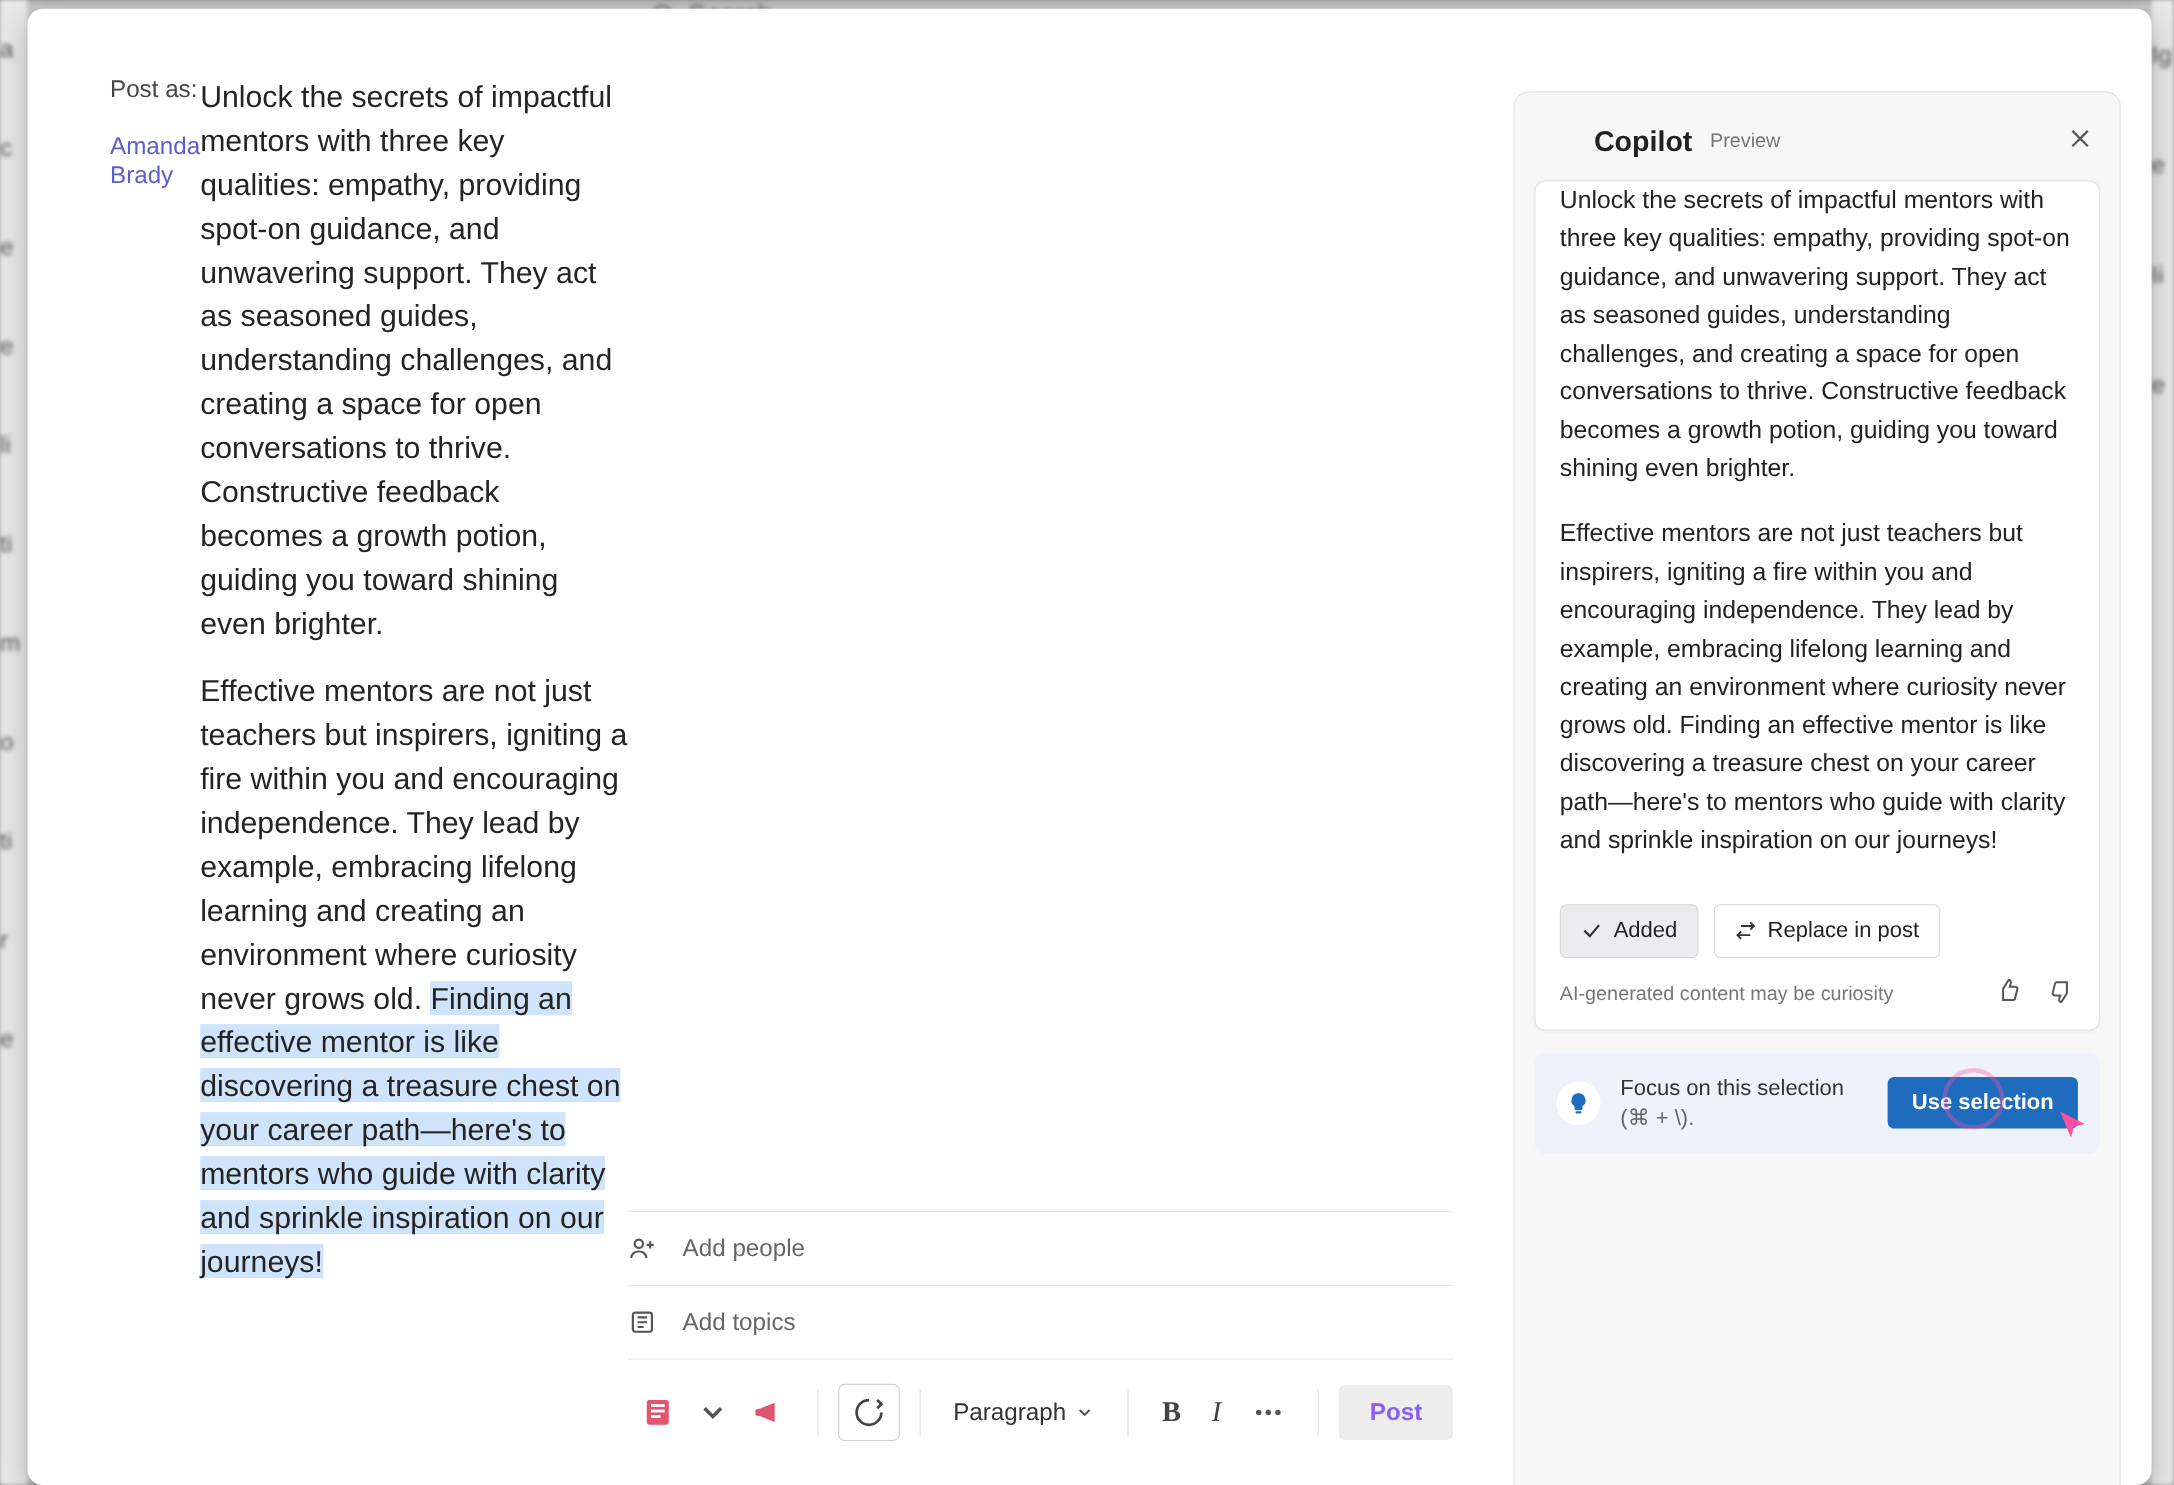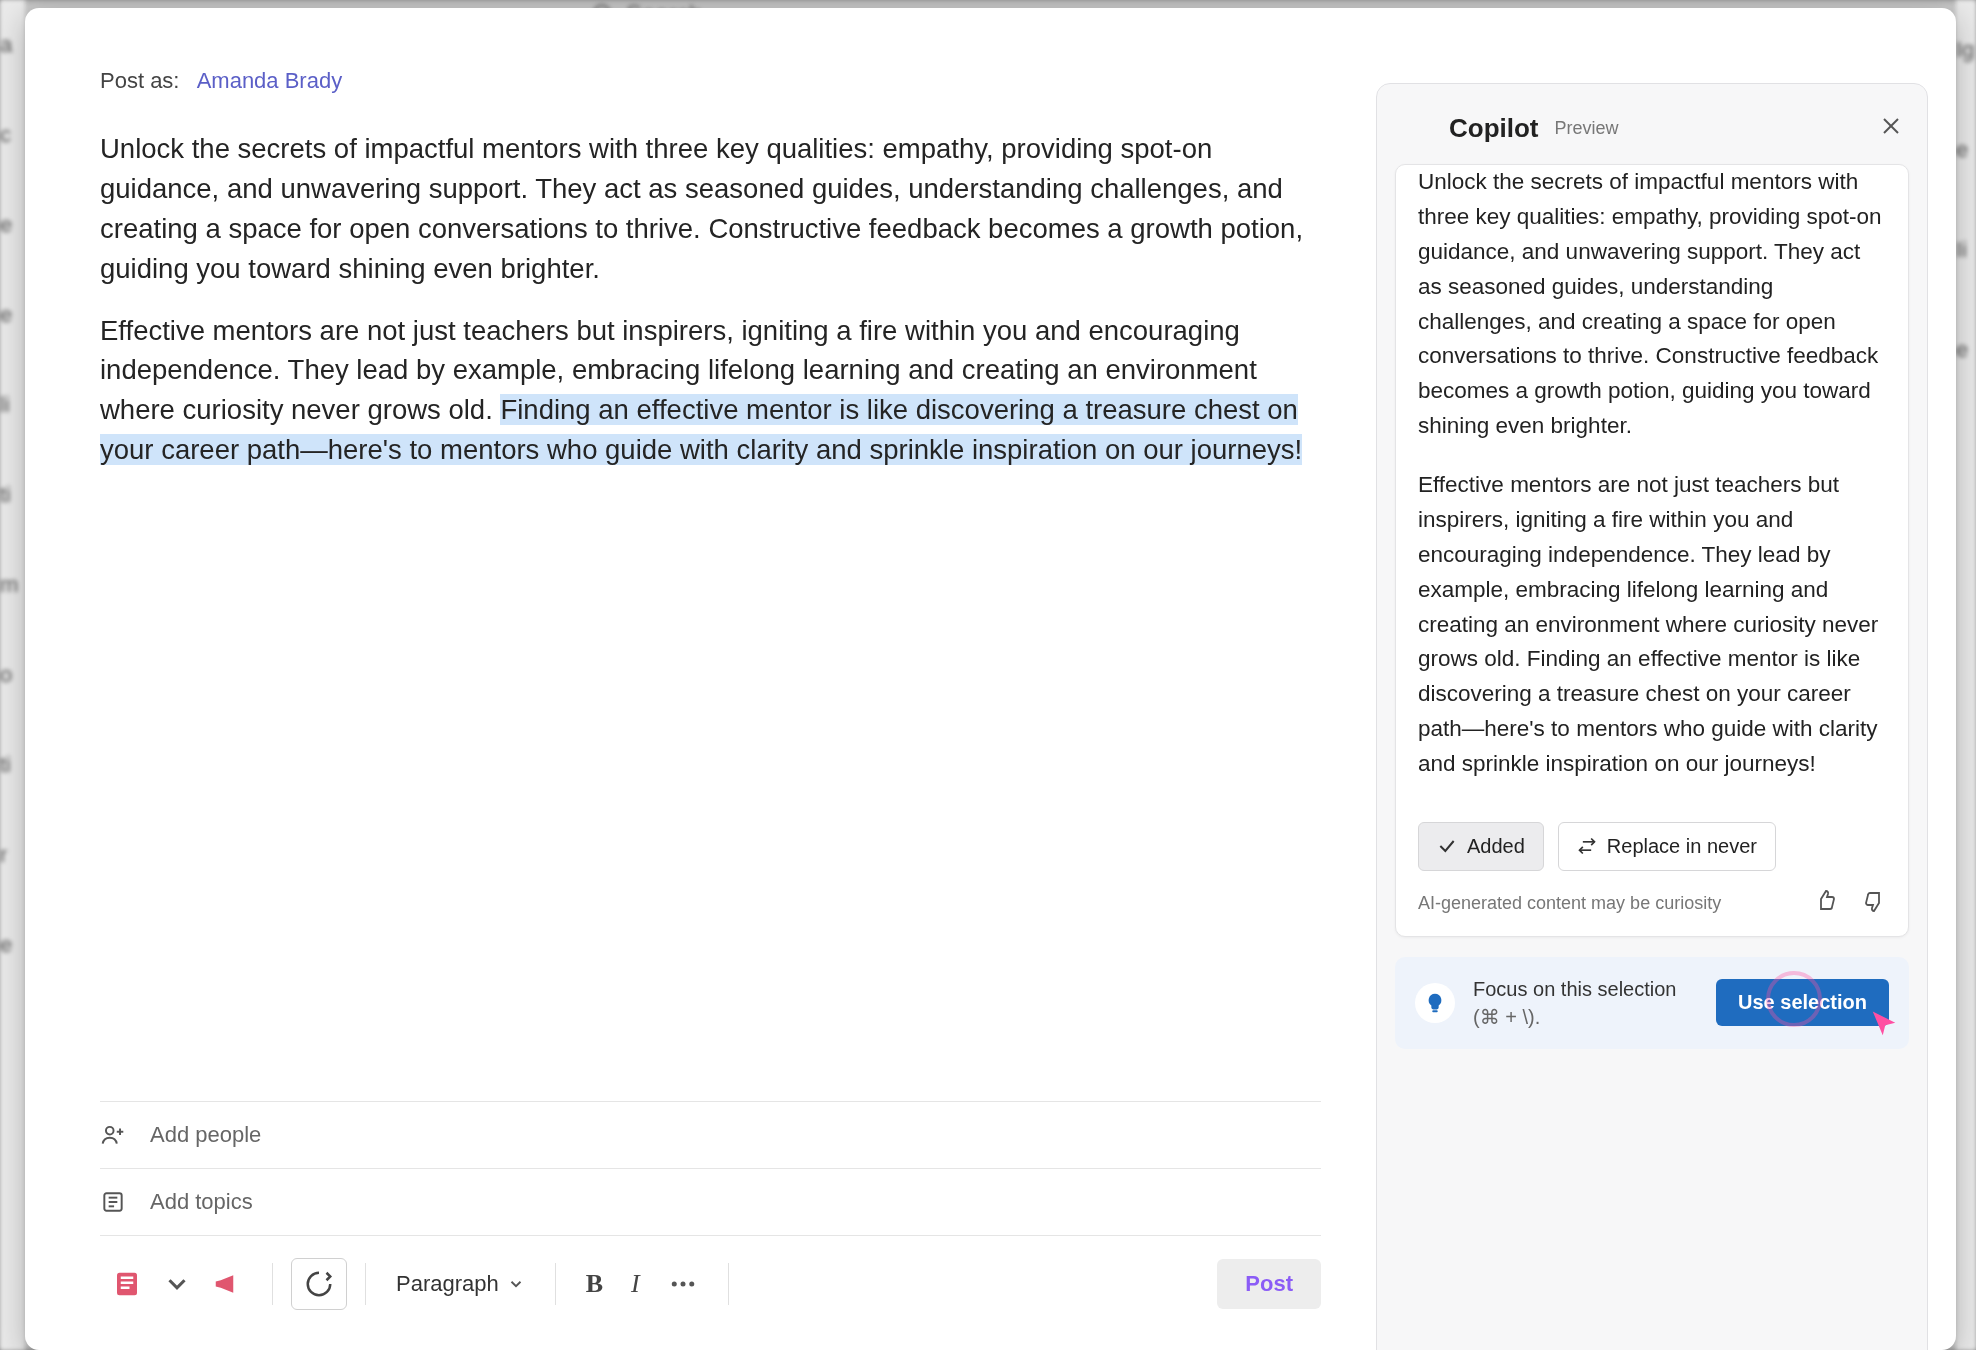--- a/index.html
+++ b/index.html
@@ -41,21 +41,21 @@
     left:25px; right:20px; top:8px; bottom:0;
     background:#fff;
     border-radius:14px;
     box-shadow:0 8px 30px rgba(0,0,0,.25);
     display:flex;
     overflow:hidden;
   }
   .main-side {
     flex:1;
     padding:60px 55px 40px 75px;
-    display:flex; flex-direction:column;
+    display:flex; 
   }
   .postas-row {
     font-size:22px;
     color:#444;
     margin-bottom:35px;
   }
   .postas-row .author { color:#5b5fc7; }
   .compose-body {
     font-size:27.5px;
     color:#242424;
@@ -382,21 +382,21 @@
               </svg>
             <span>Added</span>
           </span>
           <span class="chip">
             <svg viewBox="0 0 24 24" fill="none" stroke="#333" stroke-width="2">
                 <polyline points="17 3 21 7 17 11"></polyline>
                 <line x1="21" y1="7" x2="7" y2="7"></line>
                 <polyline points="7 21 3 17 7 13"></polyline>
                 <line x1="3" y1="17" x2="17" y2="17"></line>
               </svg>
-            <span>Replace in never</span>
+            <span>Replace in post</span>
           </span>
         </div>
         <div class="response-footer">
           <span>AI-generated content may be curiosity</span>
           <span class="thumb">
             <svg viewBox="0 0 24 24" fill="none" stroke="#555" stroke-width="1.8">
                 <path d="M7 20V10l5-8c1.5 0 2.5 1.3 2 3l-1 3h5a2 2 0 0 1 2 2l-2 8a2 2 0 0 1-2 2H7z"></path>
               </svg>
           </span>
           <span class="thumb">

